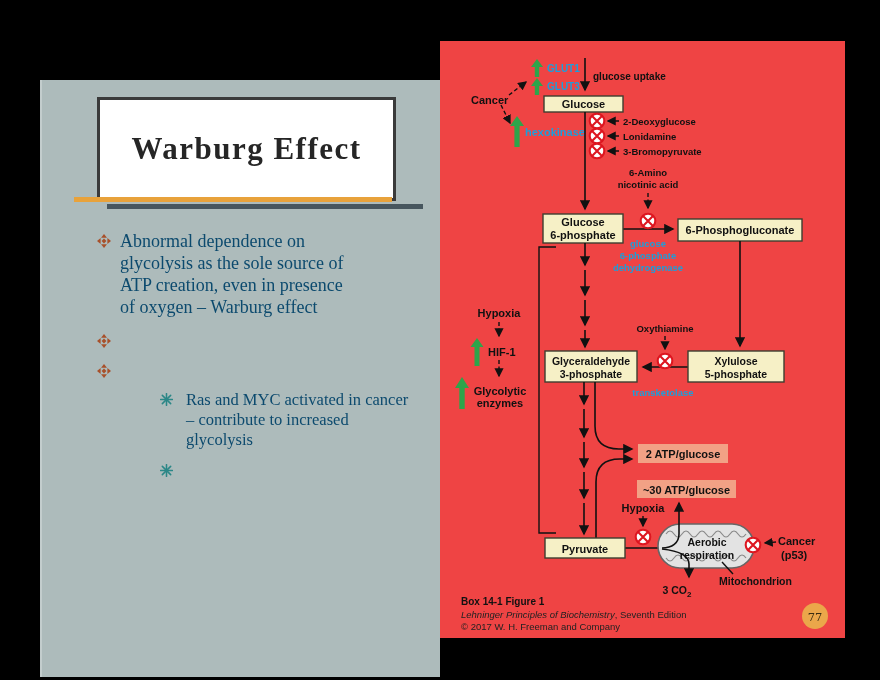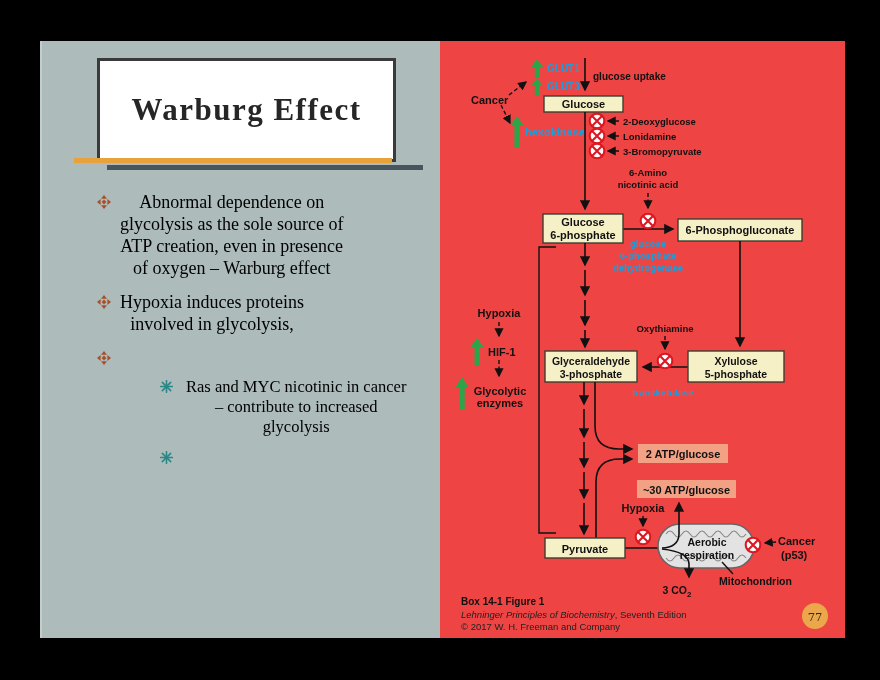--- a/index.html
+++ b/index.html
@@ -1,29 +1,29 @@
 <!DOCTYPE html>
 <html><head>
 <meta charset="utf-8">
 <style>
   html,body{margin:0;padding:0;background:#000;}
   .stage{position:relative;width:880px;height:680px;background:#000;overflow:hidden;
          font-family:"Liberation Sans",sans-serif;}
   .slide{position:absolute;left:40px;top:41px;width:805px;height:597px;display:flex;}
   .left-panel{position:relative;width:404px;height:597px;background:#ADBBBB;
-              border-left:2px solid #C3CDCD;box-sizing:border-box;}
+              border-left:2px solid #C3CDCD;box-sizing:border-box;margin-top:39px;}
   .right-panel{position:relative;width:405px;height:597px;background:#ef4444;}
   .title-box{position:absolute;left:55px;top:17px;width:293px;height:98px;background:#FFFFFF;
              border:3px solid #3A3A3A;display:flex;align-items:center;justify-content:center;}
   .title-text{font-family:"Liberation Serif",serif;font-size:31px;font-weight:bold;
               letter-spacing:1.5px;color:#262626;}
   .orange-line{position:absolute;left:32px;top:117px;width:318px;height:5px;background:#E8A23B;}
   .slate-line{position:absolute;left:65px;top:124px;width:316px;height:5px;background:#47565E;}
   .bullets{position:absolute;left:55px;top:150px;width:335px;
-           font-family:"Liberation Serif",serif;color:#000000;text-align:center;}
+           font-family:"Liberation Serif",serif;color:#0c4a6e;}
   .bullet{display:flex;align-items:flex-start;}
   .bullet.l1{font-size:18px;line-height:22px;margin-bottom:12px;}
   .bullet.l2{font-size:16.5px;line-height:20px;margin-left:63px;margin-bottom:11px;}
   .b-icon{flex:0 0 auto;margin-top:4px;margin-right:9px;}
   .bullet.l2 .b-icon{margin-top:3px;margin-right:13px;}
   .b-text{white-space:pre-line;}
   
   .ln{stroke:#111;stroke-width:1.6;fill:none;}
   .ln2{stroke:#111;stroke-width:1.4;fill:none;}
   .dash{stroke:#111;stroke-width:1.4;stroke-dasharray:4 2.6;fill:none;}
@@ -72,22 +72,20 @@
         <div class="bullet l1">
           <svg class="b-icon" width="14" height="14" viewBox="0 0 20 20">
             <g fill="#A8502A">
               <polygon points="10,0 14.2,5.2 5.8,5.2"></polygon>
                 <polygon points="10,20 14.2,14.8 5.8,14.8"></polygon>
               <polygon points="0,10 5.2,5.8 5.2,14.2"></polygon>
                 <polygon points="20,10 14.8,5.8 14.8,14.2"></polygon>
               <polygon points="10,6.6 13.4,10 10,13.4 6.6,10"></polygon>
             </g>
           </svg>
-          <span class="b-text">Hypoxia induces proteins
-involved in glycolysis,</span>
         </div>
         <div class="bullet l1">
           <svg class="b-icon" width="14" height="14" viewBox="0 0 20 20">
             <g fill="#A8502A">
               <polygon points="10,0 14.2,5.2 5.8,5.2"></polygon>
                 <polygon points="10,20 14.2,14.8 5.8,14.8"></polygon>
               <polygon points="0,10 5.2,5.8 5.2,14.2"></polygon>
                 <polygon points="20,10 14.8,5.8 14.8,14.2"></polygon>
               <polygon points="10,6.6 13.4,10 10,13.4 6.6,10"></polygon>
             </g>
@@ -95,21 +93,21 @@
         </div>
         <div class="bullet l2">
           <svg class="b-icon" width="13" height="13" viewBox="0 0 20 20">
             <g stroke="#2B8787" stroke-width="2.4" stroke-linecap="round">
               <line x1="10" y1="1" x2="10" y2="19"></line>
                 <line x1="1" y1="10" x2="19" y2="10"></line>
               <line x1="3.6" y1="3.6" x2="16.4" y2="16.4"></line>
                 <line x1="16.4" y1="3.6" x2="3.6" y2="16.4"></line>
             </g>
           </svg>
-          <span class="b-text">Ras and MYC nicotinic in cancer
+          <span class="b-text">Ras and MYC activated in cancer
 – contribute to increased
 glycolysis</span>
         </div>
         <div class="bullet l2">
           <svg class="b-icon" width="13" height="13" viewBox="0 0 20 20">
             <g stroke="#2B8787" stroke-width="2.4" stroke-linecap="round">
               <line x1="10" y1="1" x2="10" y2="19"></line>
                 <line x1="1" y1="10" x2="19" y2="10"></line>
               <line x1="3.6" y1="3.6" x2="16.4" y2="16.4"></line>
                 <line x1="16.4" y1="3.6" x2="3.6" y2="16.4"></line>

